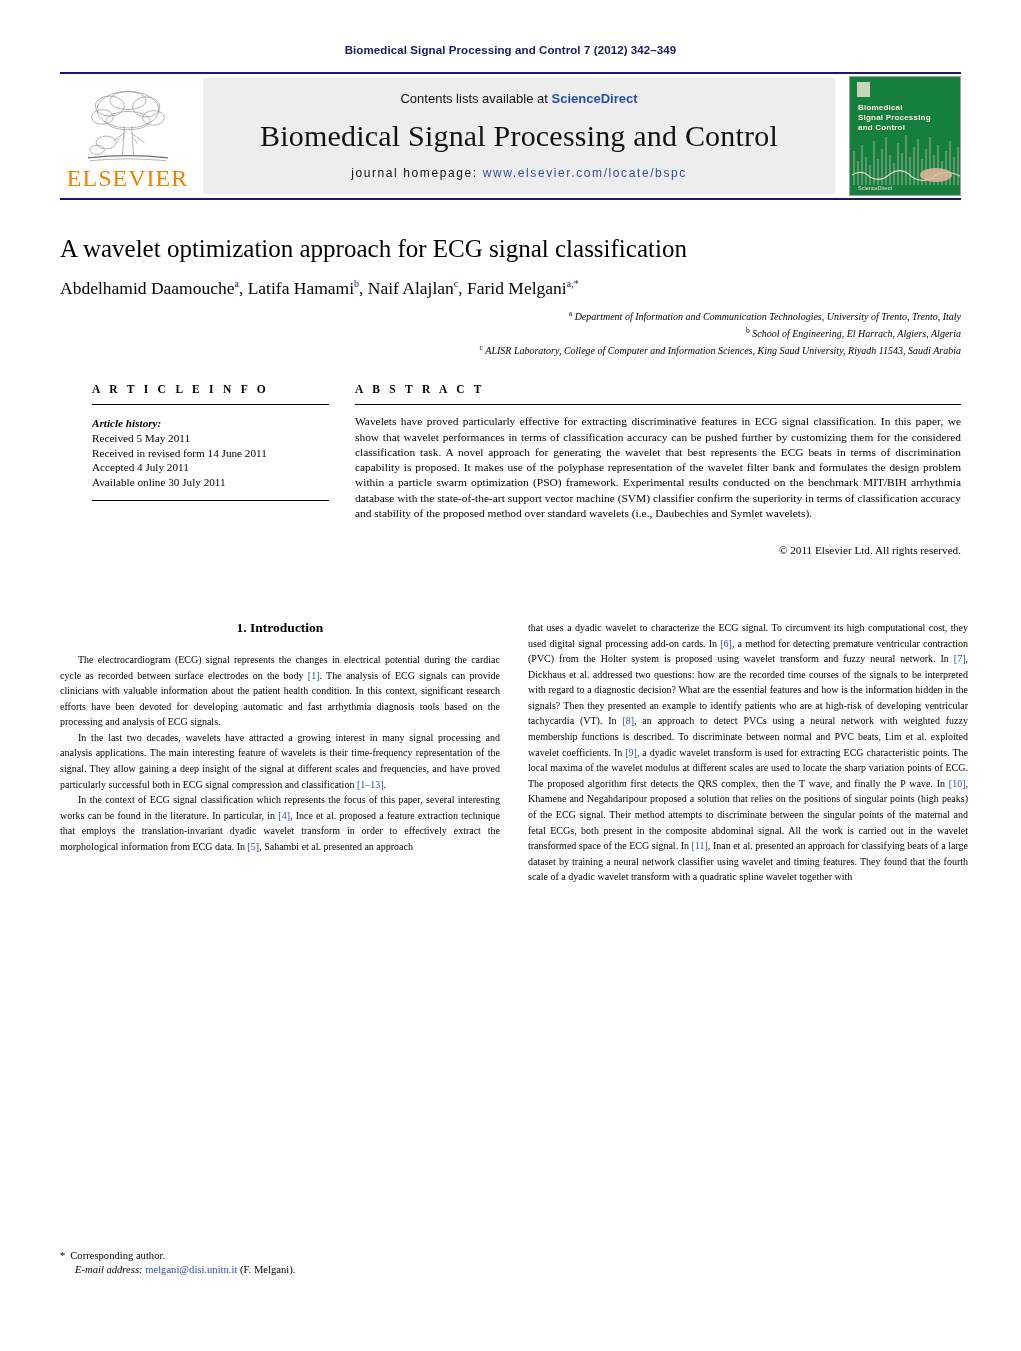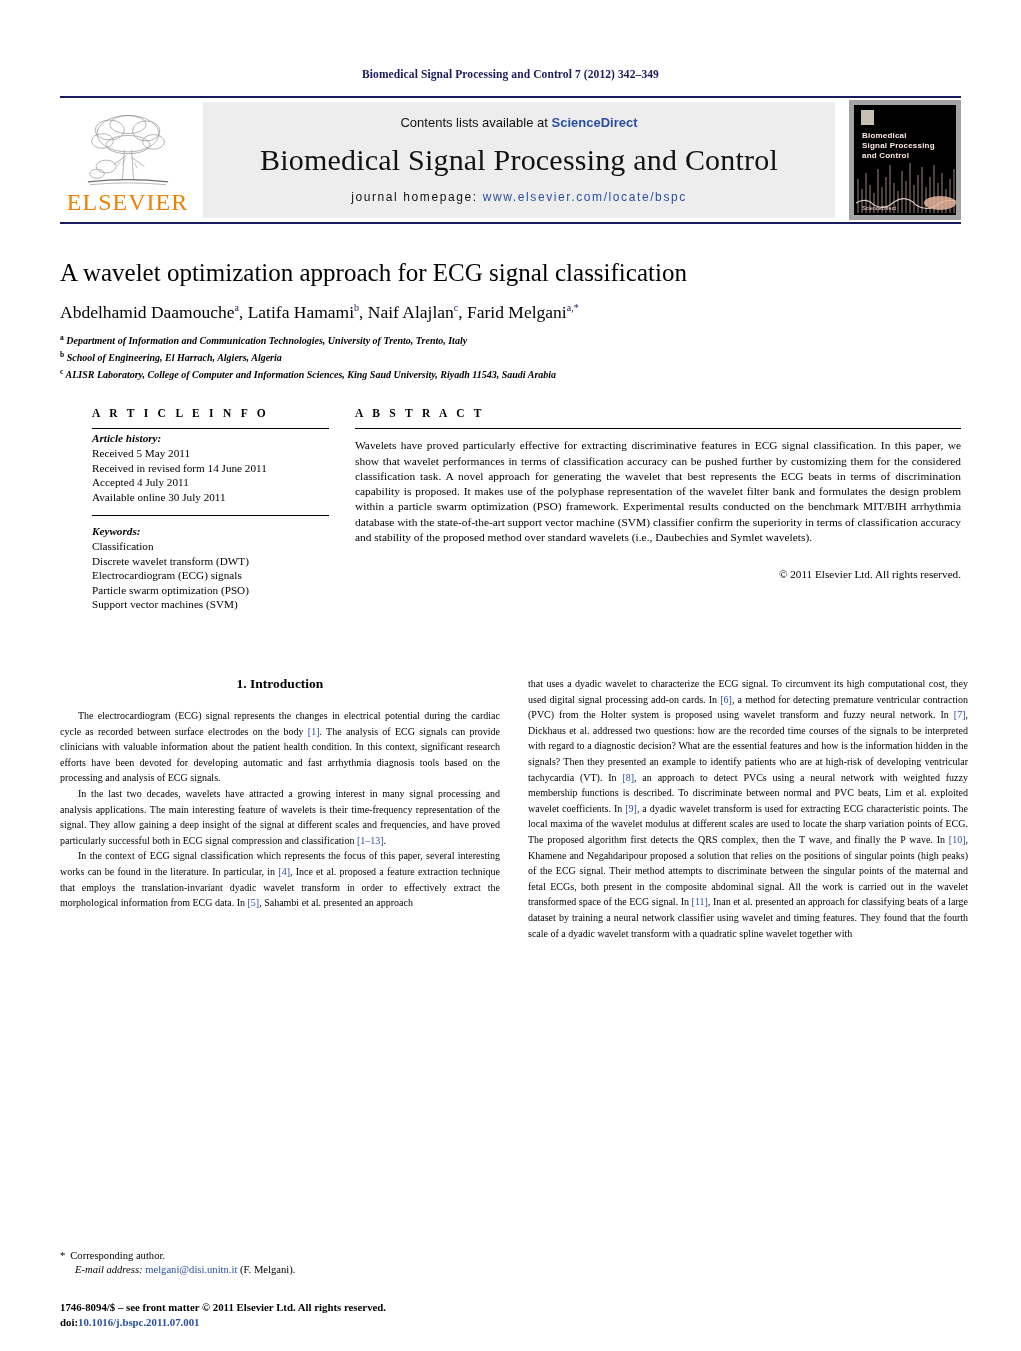--- a/index.html
+++ b/index.html
@@ -19,25 +19,25 @@
     position: relative;
     width: 1021px;
     height: 1351px;
     box-sizing: border-box;
     padding: 0 60px;
   }
 
   
   .runninghead {
     text-align: center;
-    font-family: Liberation Serif, serif;
+    font-family: Liberation Sans, sans-serif;
     font-weight: bold;
     font-size: 11.5px;
     color: #1a1a5e;
-    padding-top: 68px;
+    padding-top: 44px;
     letter-spacing: 0.1px;
   }
 
   
   .masthead {
     margin-top: 16px;
     border-top: 2.5px solid #1a1a5e;
     display: flex;
     align-items: stretch;
     height: 124px;
@@ -101,24 +101,24 @@
   .cover-cell {
     width: 118px;
     flex: 0 0 118px;
     display: flex;
     align-items: center;
     justify-content: flex-end;
   }
   .cover {
     width: 112px;
     height: 120px;
-    background: #000000;
+    background: #15803d;
     position: relative;
     overflow: hidden;
-    border: 5px solid #a3a3a3;
+    border: 1px solid #a3a3a3;
     box-sizing: border-box;
   }
   .cover-badge {
     position: absolute;
     left: 7px; top: 5px;
     width: 13px; height: 15px;
     background: #e9e2d2;
     opacity: .85;
   }
   .cover-title {
@@ -158,42 +158,43 @@
     font-size: 17.5px;
     color: #000;
     margin-bottom: 8px;
   }
   .authors sup { font-size: 10px; color: #1a1a5e; vertical-align: super; }
   .affil {
     font-family: "Liberation Serif", serif;
     font-style: italic;
     font-size: 10px;
     line-height: 13.5px;
-    font-weight: bold;
-    color: #000;
+    font-weight: normal;
+    color: #000;
+    text-align: right;
   }
   .affil sup { font-size: 7.5px; vertical-align: super; font-style: normal; }
 
   
   .info-abstract {
     margin-top: 26px;
     display: flex;
     gap: 26px;
   }
   .col-info { width: 237px; flex: 0 0 237px; margin-left: 32px; }
   .col-abstract { flex: 1 1 auto; }
   .sec-head {
     font-family: "Liberation Serif", serif;
     font-weight: bold;
     font-size: 11.5px;
     letter-spacing: 3.3px;
     padding-bottom: 9px;
   }
   .rule { border-top: 1.6px solid #000; }
-  .info-group { padding-top: 2px; font-size: 11.2px; line-height: 14.6px; }
+  .info-group { padding-top: 11px; font-size: 11.2px; line-height: 14.6px; }
   .info-label { font-style: italic; font-weight: bold; }
   .info-group.keywords { margin-top: 13px; padding-top: 8px; }
   .abstract-body {
     padding-top: 9px;
     font-size: 11.4px;
     line-height: 15.2px;
     text-align: justify;
     color: #000;
   }
   .copyright-line {
@@ -366,28 +367,20 @@
       <div class="sec-head">A R T I C L E   I N F O</div>
       <div class="rule"></div>
       <div class="info-group">
         <div class="info-label">Article history:</div>
         <div>Received 5 May 2011</div>
         <div>Received in revised form 14 June 2011</div>
         <div>Accepted 4 July 2011</div>
         <div>Available online 30 July 2011</div>
       </div>
       <div class="rule" style="margin-top:11px"></div>
-      <div class="info-group keywords" style="margin-top:0">
-        <div class="info-label">Keywords:</div>
-        <div>Classification</div>
-        <div>Discrete wavelet transform (DWT)</div>
-        <div>Electrocardiogram (ECG) signals</div>
-        <div>Particle swarm optimization (PSO)</div>
-        <div>Support vector machines (SVM)</div>
-      </div>
     </div>
 
     <div class="col-abstract">
       <div class="sec-head">A B S T R A C T</div>
       <div class="rule"></div>
       <div class="abstract-body">Wavelets have proved particularly effective for extracting discriminative features in ECG signal classification. In this paper, we show that wavelet performances in terms of classification accuracy can be pushed further by customizing them for the considered classification task. A novel approach for generating the wavelet that best represents the ECG beats in terms of discrimination capability is proposed. It makes use of the polyphase representation of the wavelet filter bank and formulates the design problem within a particle swarm optimization (PSO) framework. Experimental results conducted on the benchmark MIT/BIH arrhythmia database with the state-of-the-art support vector machine (SVM) classifier confirm the superiority in terms of classification accuracy and stability of the proposed method over standard wavelets (i.e., Daubechies and Symlet wavelets).</div>
       <div class="copyright-line">© 2011 Elsevier Ltd. All rights reserved.</div>
     </div>
   </div>
 
@@ -409,18 +402,14 @@
     <div>
       <span class="star">*</span><span>Corresponding author.</span>
     </div>
     <div class="indent">
       <span class="italic">E-mail address:</span>
       <span class="link">melgani@disi.unitn.it</span>
       <span>(F. Melgani).</span>
     </div>
   </div>
 
-  <div class="issn">
-    <div>1746-8094/$ – see front matter © 2011 Elsevier Ltd. All rights reserved.</div>
-    <div><span>doi:</span><span class="link">10.1016/j.bspc.2011.07.001</span></div>
-  </div>
 
 </div>
 
 </body></html>

